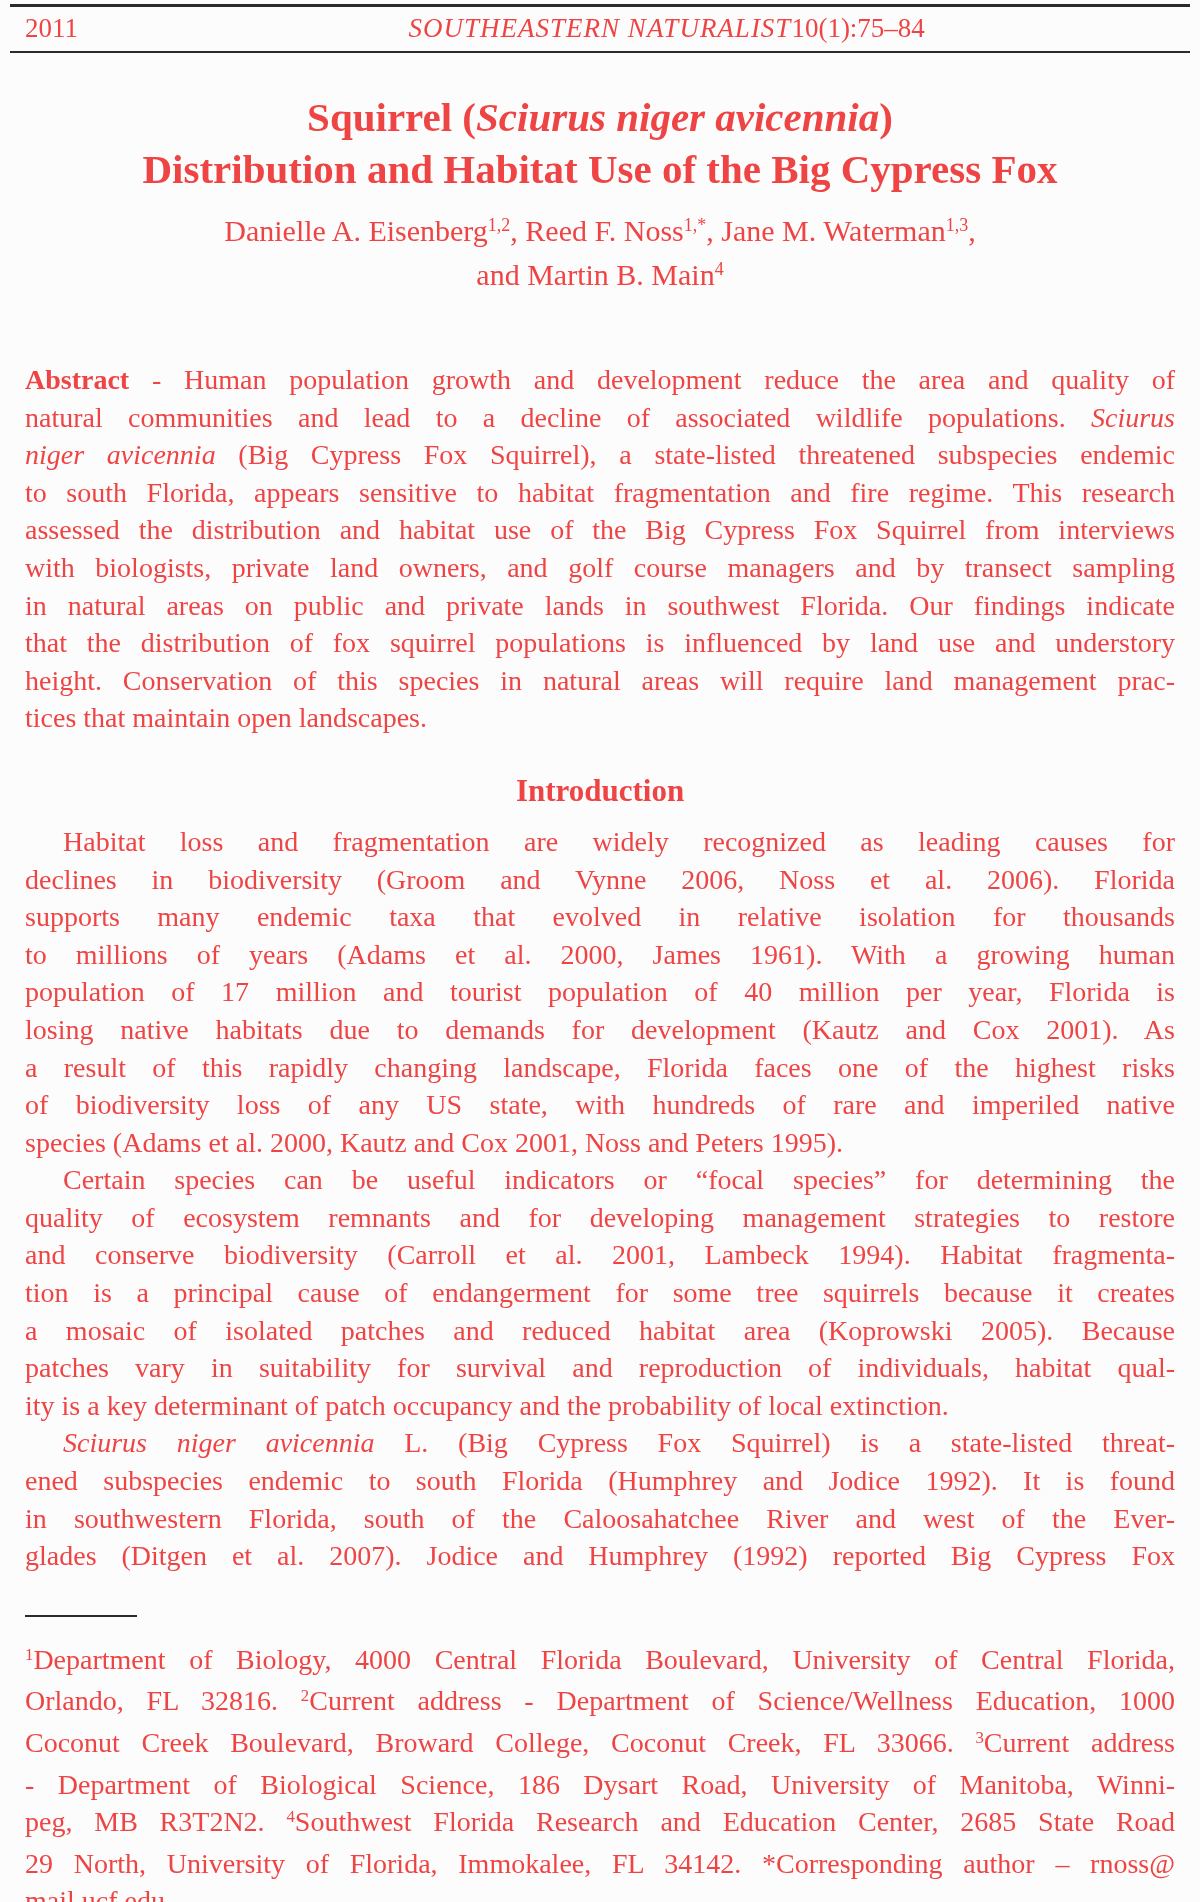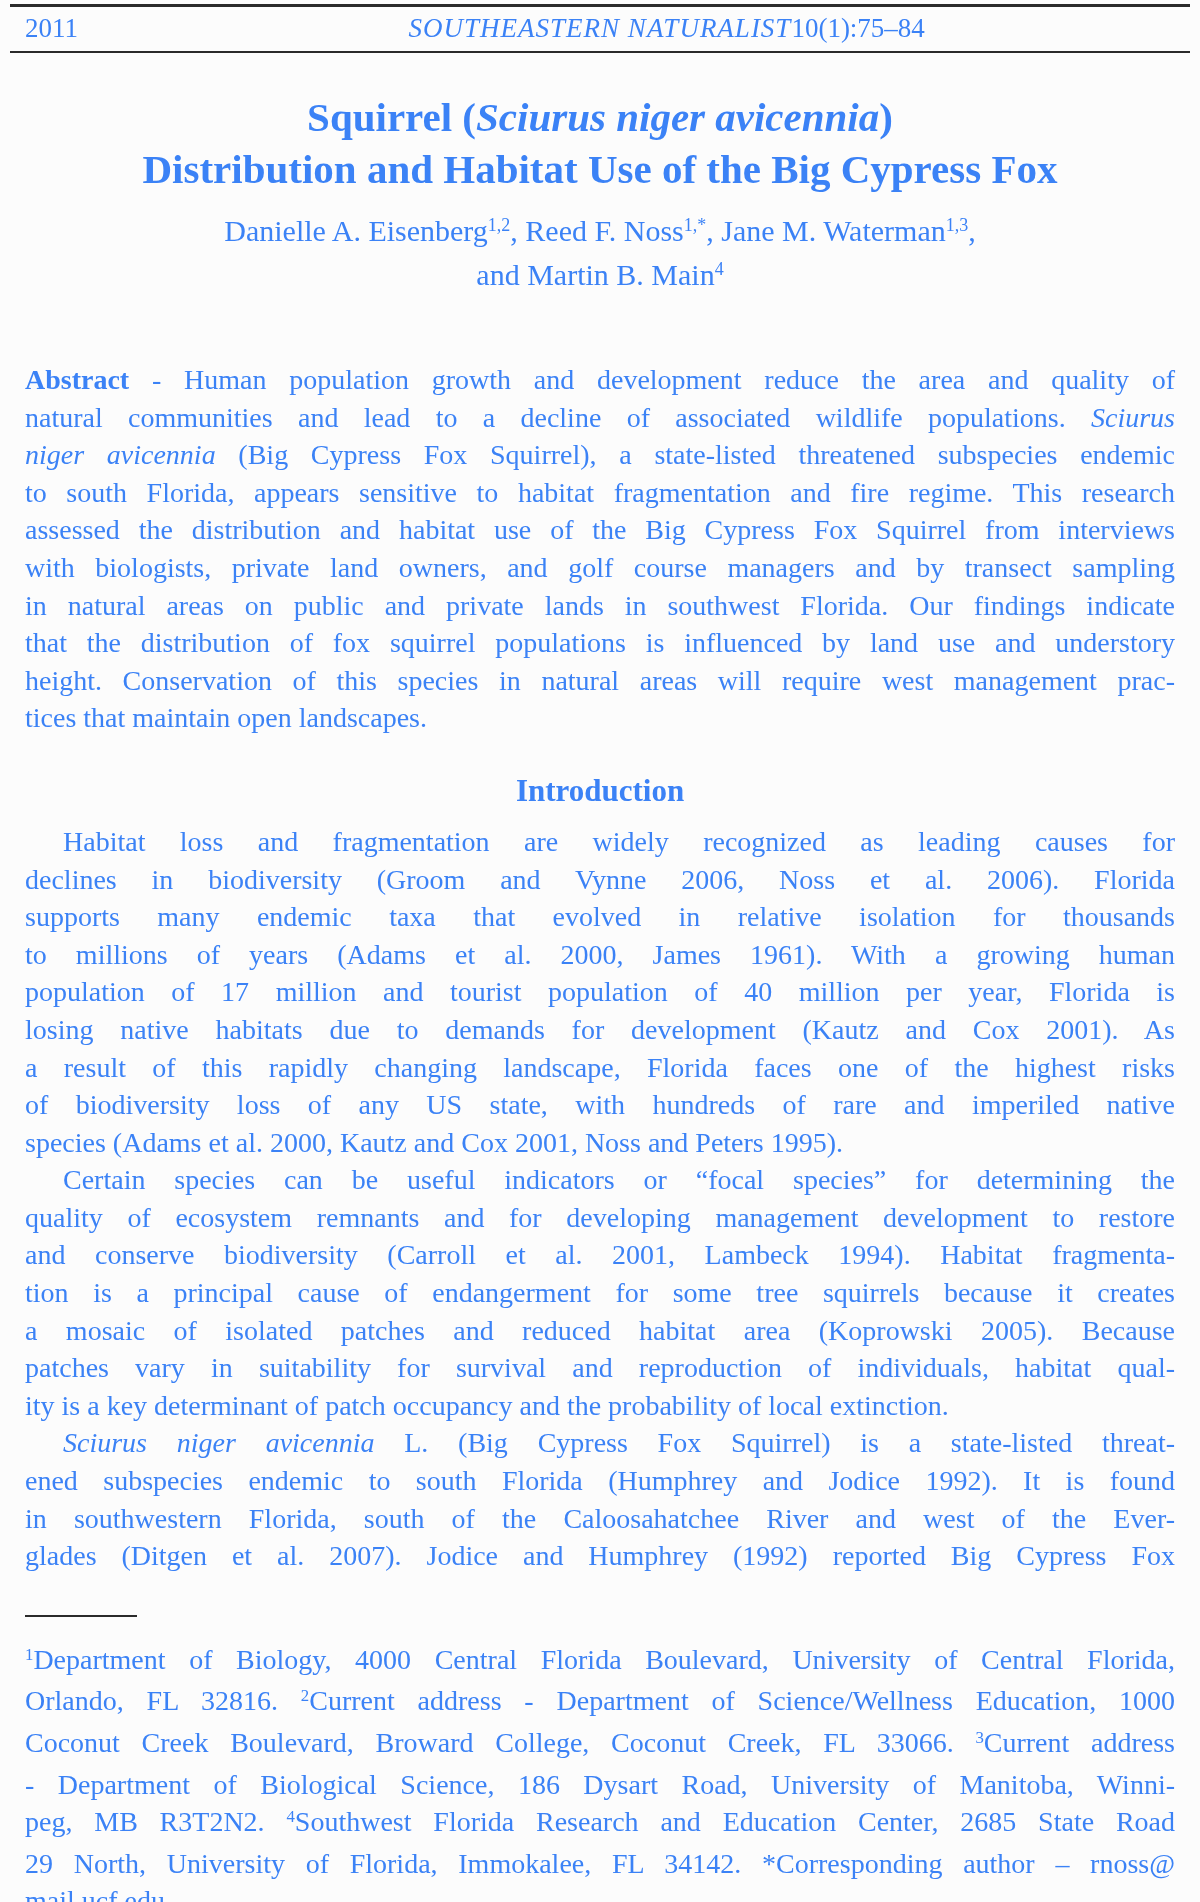--- a/index.html
+++ b/index.html
@@ -1,19 +1,19 @@
 <!DOCTYPE html>
 <html><head>
 <meta charset="utf-8">
 <style>
   html,body{margin:0;padding:0;background:#e8e8e8;}
   .page{
     width:1200px;height:1902px;box-sizing:border-box;
     margin:0 auto;padding:0 25px;overflow:hidden;position:relative;
-    background:#fcfcfc;color:#3b82f6;
+    background:#fcfcfc;color:#ef4444;
     font-family:"Liberation Serif","DejaVu Serif",serif;
   }
   .rule{border-top:2px solid #2b2b2b;height:0;}
   .rule-top{margin:4px -15px 0;border-top-width:3px;}
   .rule-mid{margin:8px -15px 0;}
   .running-header{
     margin-top:6px;display:grid;grid-template-columns:1fr auto 1fr;
     align-items:baseline;font-size:27px;line-height:30px;
   }
   .rh-left{text-align:left;}
@@ -64,41 +64,41 @@
 
   <div class="abstract">
     <div class="ln"><span class="s-b">Abstract</span><span> - Human population growth and development reduce the area and quality of</span></div>
     <div class="ln"><span>natural communities and lead to a decline of associated wildlife populations. </span><span class="s-i">Sciurus</span></div>
     <div class="ln"><span class="s-i">niger avicennia</span><span> (Big Cypress Fox Squirrel), a state-listed threatened subspecies endemic</span></div>
     <div class="ln"><span>to south Florida, appears sensitive to habitat fragmentation and fire regime. This research</span></div>
     <div class="ln"><span>assessed the distribution and habitat use of the Big Cypress Fox Squirrel from interviews</span></div>
     <div class="ln"><span>with biologists, private land owners, and golf course managers and by transect sampling</span></div>
     <div class="ln"><span>in natural areas on public and private lands in southwest Florida. Our findings indicate</span></div>
     <div class="ln"><span>that the distribution of fox squirrel populations is influenced by land use and understory</span></div>
-    <div class="ln"><span>height. Conservation of this species in natural areas will require west management prac-</span></div>
+    <div class="ln"><span>height. Conservation of this species in natural areas will require land management prac-</span></div>
     <div class="ln end"><span>tices that maintain open landscapes.</span></div>
   </div>
 
   <h2 class="intro-heading">Introduction</h2>
 
   <div class="para para-first">
     <div class="ln ind"><span>Habitat loss and fragmentation are widely recognized as leading causes for</span></div>
     <div class="ln"><span>declines in biodiversity (Groom and Vynne 2006, Noss et al. 2006). Florida</span></div>
     <div class="ln"><span>supports many endemic taxa that evolved in relative isolation for thousands</span></div>
     <div class="ln"><span>to millions of years (Adams et al. 2000, James 1961). With a growing human</span></div>
     <div class="ln"><span>population of 17 million and tourist population of 40 million per year, Florida is</span></div>
     <div class="ln"><span>losing native habitats due to demands for development (Kautz and Cox 2001). As</span></div>
     <div class="ln"><span>a result of this rapidly changing landscape, Florida faces one of the highest risks</span></div>
     <div class="ln"><span>of biodiversity loss of any US state, with hundreds of rare and imperiled native</span></div>
     <div class="ln end"><span>species (Adams et al. 2000, Kautz and Cox 2001, Noss and Peters 1995).</span></div>
   </div>
 
   <div class="para">
     <div class="ln ind"><span>Certain species can be useful indicators or “focal species” for determining the</span></div>
-    <div class="ln"><span>quality of ecosystem remnants and for developing management development to restore</span></div>
+    <div class="ln"><span>quality of ecosystem remnants and for developing management strategies to restore</span></div>
     <div class="ln"><span>and conserve biodiversity (Carroll et al. 2001, Lambeck 1994). Habitat fragmenta-</span></div>
     <div class="ln"><span>tion is a principal cause of endangerment for some tree squirrels because it creates</span></div>
     <div class="ln"><span>a mosaic of isolated patches and reduced habitat area (Koprowski 2005). Because</span></div>
     <div class="ln"><span>patches vary in suitability for survival and reproduction of individuals, habitat qual-</span></div>
     <div class="ln end"><span>ity is a key determinant of patch occupancy and the probability of local extinction.</span></div>
   </div>
 
   <div class="para">
     <div class="ln ind"><span class="s-i">Sciurus niger avicennia</span><span> L. (Big Cypress Fox Squirrel) is a state-listed threat-</span></div>
     <div class="ln"><span>ened subspecies endemic to south Florida (Humphrey and Jodice 1992). It is found</span></div>

